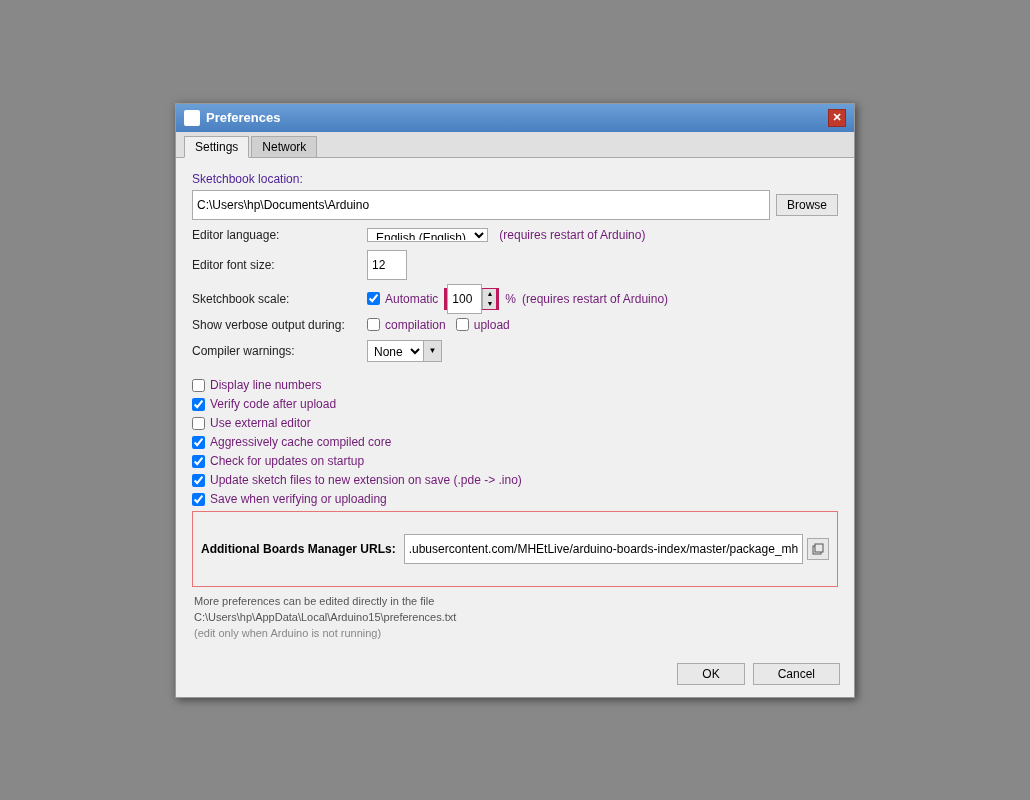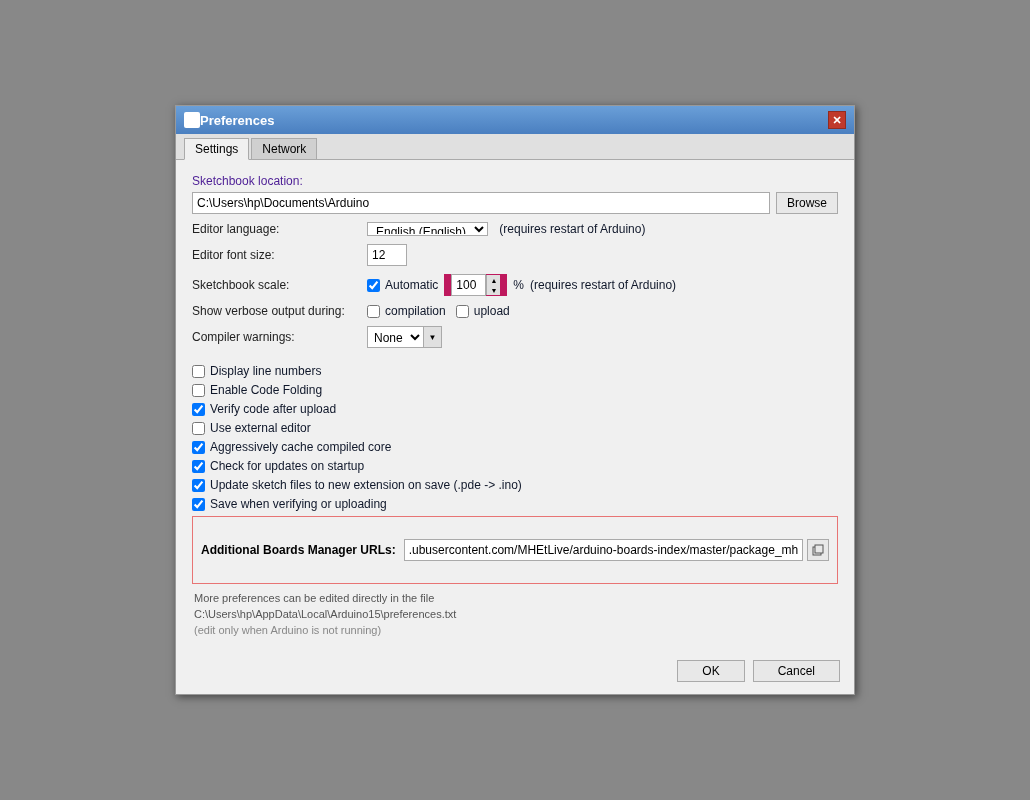--- a/index.html
+++ b/index.html
@@ -25,21 +25,21 @@
       padding: 5px 8px;
       display: flex;
       align-items: center;
       justify-content: space-between;
       font-size: 13px;
       font-weight: bold;
     }
     .title-bar-left {
       display: flex;
       align-items: center;
-      gap: 0;
+      gap: 6px;
     }
     .title-icon {
       width: 16px;
       height: 16px;
       background: #fff;
       border-radius: 2px;
       display: inline-block;
     }
     .close-btn {
       background: #c0392b;
@@ -79,21 +79,21 @@
       padding: 14px 16px;
       background: #f0f0f0;
     }
     .row {
       display: flex;
       align-items: center;
       margin-bottom: 8px;
     }
     .label {
       font-size: 12px;
-      color: #0f172a;
+      color: #701a75;
       white-space: nowrap;
     }
     .label-col {
       width: 175px;
       font-size: 12px;
       color: #222;
     }
     .sketchbook-row {
       margin-bottom: 8px;
     }
@@ -128,26 +128,26 @@
       background: white;
       font-size: 12px;
       padding: 1px 4px;
       height: 14px;
     }
     input[type="text"], input[type="number"] {
       border: 1px solid #aaa;
       background: white;
       font-size: 12px;
       padding: 1px 4px;
-      height: 22px;
+      height: 30px;
     }
     .spinner-wrapper {
       display: flex;
       align-items: center;
-      border: 7px solid #be185d;
+      border: 3px solid #be185d;
       height: 22px;
       background: white;
     }
     .spinner-input {
       border: none;
       outline: none;
       width: 35px;
       font-size: 12px;
       padding: 1px 3px;
       height: 20px;
@@ -352,24 +352,20 @@
     </div>
 
     <div class="separator"></div>
 
     <div>
       <div class="checkbox-row">
         <input type="checkbox" style="">
         <span class="label">Display line numbers</span>
       </div>
       <div class="checkbox-row">
-        <input type="checkbox" style="">
-        <span class="label">Enable Code Folding</span>
-      </div>
-      <div class="checkbox-row">
         <input type="checkbox" checked="" style="">
         <span class="label">Verify code after upload</span>
       </div>
       <div class="checkbox-row">
         <input type="checkbox" style="">
         <span class="label">Use external editor</span>
       </div>
       <div class="checkbox-row">
         <input type="checkbox" checked="" style="">
         <span class="label">Aggressively cache compiled core</span>

